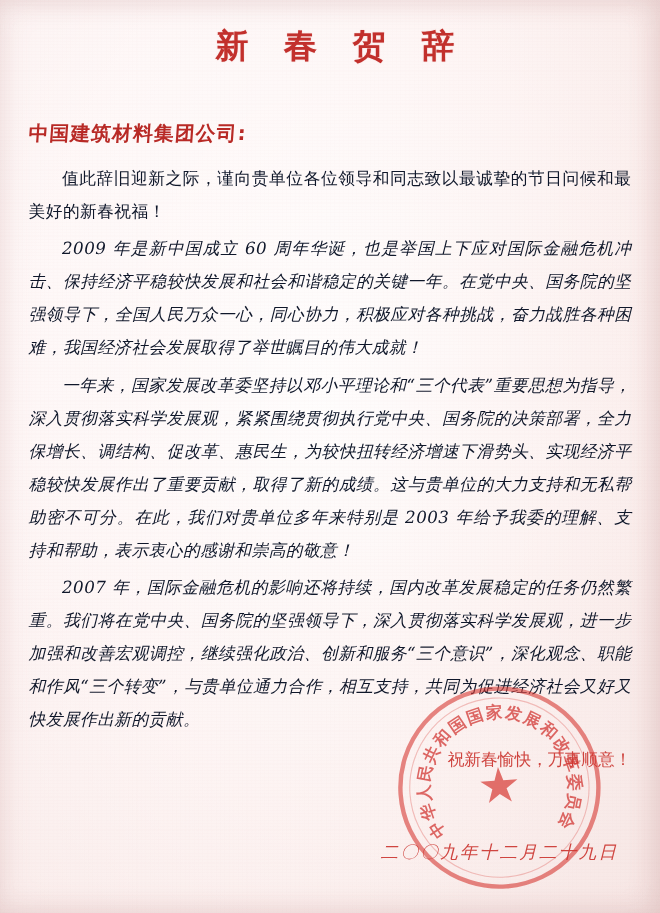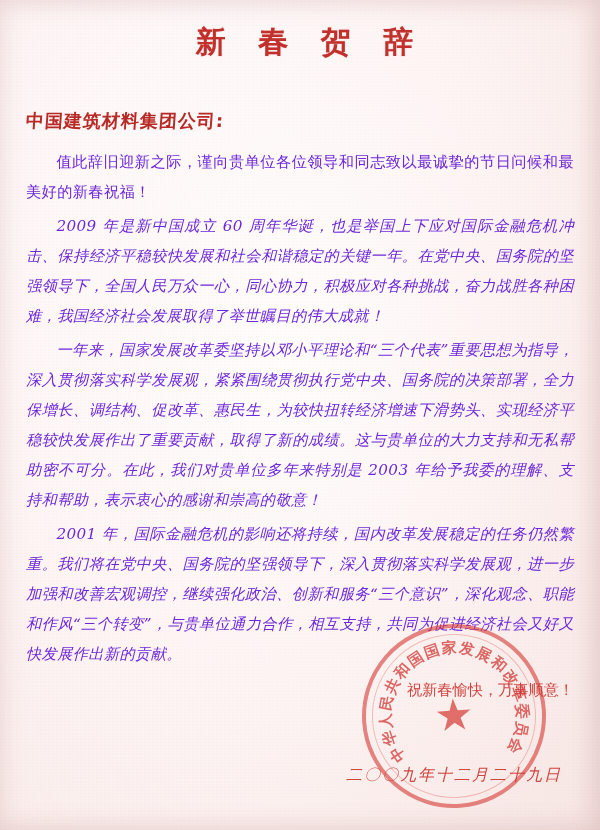--- a/index.html
+++ b/index.html
@@ -61,21 +61,21 @@
     color: #b82a26;
     font-size: 18px;
     font-weight: bold;
     letter-spacing: 1px;
     font-family: "DejaVu Sans", sans-serif;
     transform: skewX(-4deg);
   }
 
   .body-text {
     margin: 14px 26px 0 26px;
-    color: #6d28d9;
+    color: #0f172a;
     font-size: 15.2px;
     line-height: 30px;
     text-align: justify;
     letter-spacing: 0.4px;
   }
   .body-text p {
     margin: 0 0 0 0;
     text-indent: 2em;
   }
   .body-text p + p {
@@ -176,21 +176,21 @@
 <div class="content">
 
   <div class="doc-title">新 春 贺 辞</div>
 
   <div class="addressee">中国建筑材料集团公司:</div>
 
   <div class="body-text">
     <p>值此辞旧迎新之际，谨向贵单位各位领导和同志致以最诚挚的节日问候和最美好的新春祝福！</p>
     <p>2009 年是新中国成立 60 周年华诞，也是举国上下应对国际金融危机冲击、保持经济平稳较快发展和社会和谐稳定的关键一年。在党中央、国务院的坚强领导下，全国人民万众一心，同心协力，积极应对各种挑战，奋力战胜各种困难，我国经济社会发展取得了举世瞩目的伟大成就！</p>
     <p>一年来，国家发展改革委坚持以邓小平理论和“三个代表”重要思想为指导，深入贯彻落实科学发展观，紧紧围绕贯彻执行党中央、国务院的决策部署，全力保增长、调结构、促改革、惠民生，为较快扭转经济增速下滑势头、实现经济平稳较快发展作出了重要贡献，取得了新的成绩。这与贵单位的大力支持和无私帮助密不可分。在此，我们对贵单位多年来特别是 2003 年给予我委的理解、支持和帮助，表示衷心的感谢和崇高的敬意！</p>
-    <p>2001 年，国际金融危机的影响还将持续，国内改革发展稳定的任务仍然繁重。我们将在党中央、国务院的坚强领导下，深入贯彻落实科学发展观，进一步加强和改善宏观调控，继续强化政治、创新和服务“三个意识”，深化观念、职能和作风“三个转变”，与贵单位通力合作，相互支持，共同为促进经济社会又好又快发展作出新的贡献。</p>
+    <p>2007 年，国际金融危机的影响还将持续，国内改革发展稳定的任务仍然繁重。我们将在党中央、国务院的坚强领导下，深入贯彻落实科学发展观，进一步加强和改善宏观调控，继续强化政治、创新和服务“三个意识”，深化观念、职能和作风“三个转变”，与贵单位通力合作，相互支持，共同为促进经济社会又好又快发展作出新的贡献。</p>
   </div>
 
   <div class="closing">祝新春愉快，万事顺意！</div>
 
   <div class="sign-block">
     <div class="date-line">二〇〇九年十二月二十九日</div>
   </div>
 
   <div class="seal">
     <div class="seal-star">★</div>

